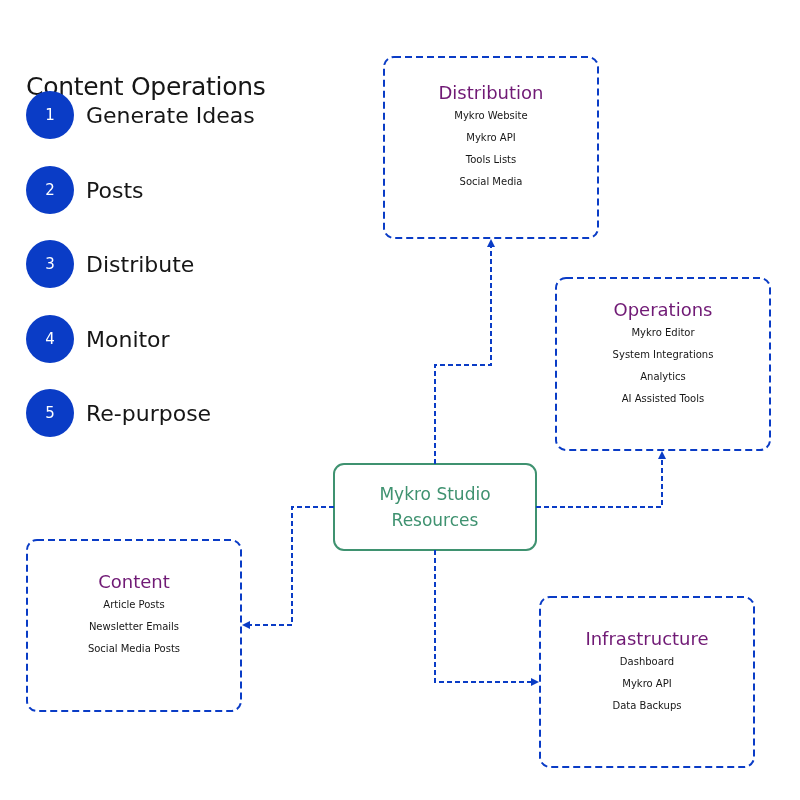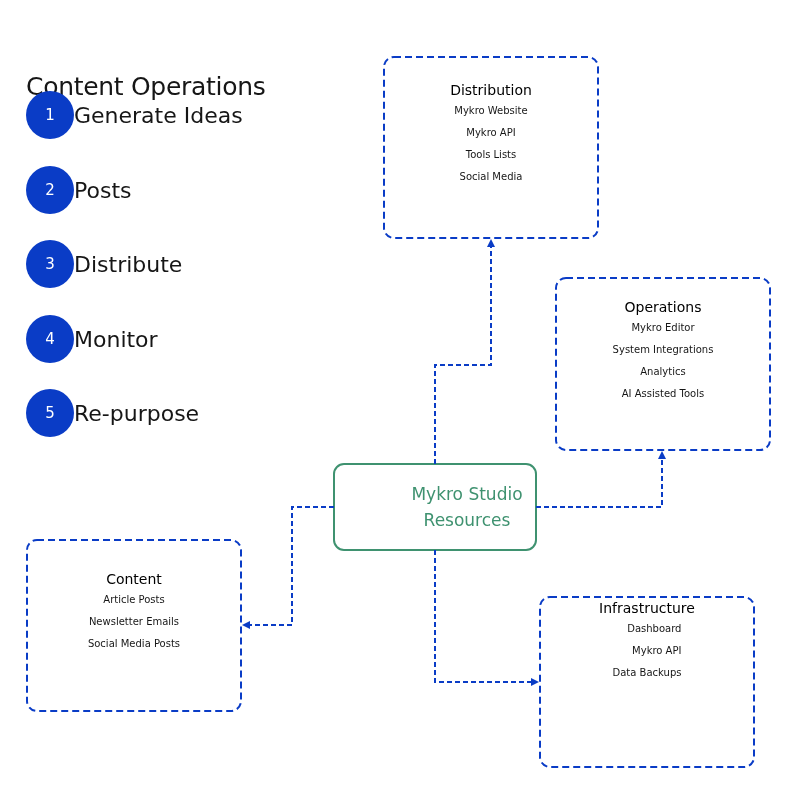--- a/index.html
+++ b/index.html
@@ -4,27 +4,27 @@
   <style>
     html, body { margin: 0; padding: 0; }
     body { width: 800px; height: 800px; background: #ffffff; position: relative; overflow: hidden;
            font-family: "DejaVu Sans", sans-serif; color: #161616; }
     #diagram { position: absolute; left: 0; top: 0; width: 800px; height: 800px; }
     .title { position: absolute; left: 26px; top: 28px; font-size: 25px; font-weight: 400; letter-spacing: -0.3px; margin-top: 44px; }
     .steps { position: absolute; left: 26px; top: 91px; }
     .step { position: absolute; left: 0; height: 48px; display: flex; align-items: center; white-space: nowrap; }
     .step .num { width: 48px; height: 48px; border-radius: 50%; background: var(--accent); color: #fff;
                  display: flex; align-items: center; justify-content: center; font-size: 15px; font-weight: 500; }
-    .step .label { margin-left: 0; font-size: 22px; color: #161616; }
+    .step .label { margin-left: 12px; font-size: 22px; color: #161616; }
     .box { position: absolute; display: flex; flex-direction: column; align-items: center; text-align: center; }
-    .box .head { color: #000000; font-size: 14px; font-weight: 500; }
+    .box .head { color: #701a75; font-size: 18px; font-weight: 500; }
     .box .items { margin-top: 2px; font-size: 10px; line-height: 22px; color: #161616; }
     .center-box { position: absolute; left: 334px; top: 464px; width: 202px; height: 86px;
                   display: flex; align-items: center; justify-content: center; text-align: center;
-                  color: #3f9270; font-size: 17px; font-weight: 500; line-height: 26px; margin-left: 32px; }
+                  color: #3f9270; font-size: 17px; font-weight: 500; line-height: 26px; }
   </style>
 </head>
 <body>
 
 <svg id="diagram" viewBox="0 0 800 800" xmlns="http://www.w3.org/2000/svg">
   <defs>
     <marker id="arrow" markerWidth="8" markerHeight="8" refX="6" refY="4" orient="auto" markerUnits="userSpaceOnUse">
       <path d="M0,0 L8,4 L0,8 z" fill="#0a3cc6"></path>
     </marker>
   </defs>
@@ -89,21 +89,21 @@
 
 <div class="box" style="left:27px; top:571px; width:214px;">
   <div class="head">Content</div>
   <div class="items">
     <div>Article Posts</div>
     <div>Newsletter Emails</div>
     <div>Social Media Posts</div>
   </div>
 </div>
 
-<div class="box" style="left:540px; top:600px; width:214px;text-align:right;">
+<div class="box" style="left:540px; top:628px; width:214px;">
   <div class="head">Infrastructure</div>
   <div class="items">
     <div>Dashboard</div>
     <div>Mykro API</div>
     <div>Data Backups</div>
   </div>
 </div>
 
 <div class="center-box">
   <div>

